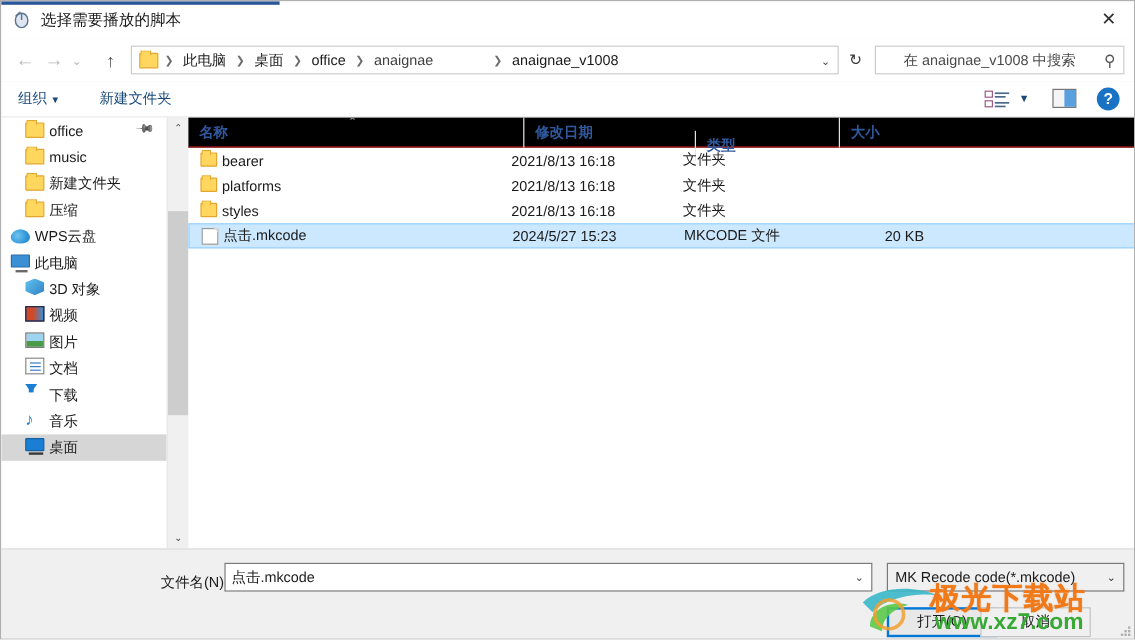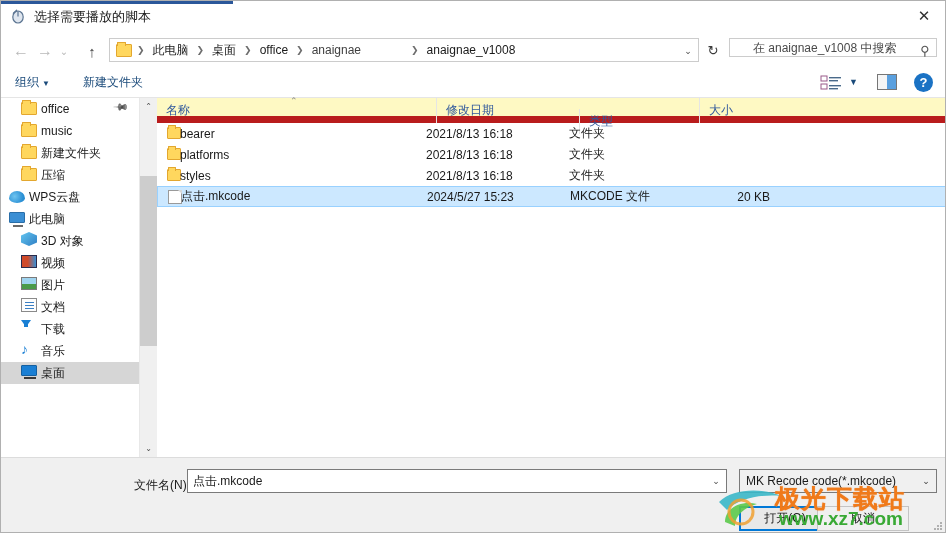--- a/index.html
+++ b/index.html
@@ -90,21 +90,21 @@
     position: absolute; right: 1px; top: 1px; width: 18px; height: 22px;
     display: flex; align-items: center; justify-content: center;
     font-size: 9px; color: #4a4a4a;
   }
   #refresh-btn {
     position: absolute; left: 700px; top: 6px; width: 24px; height: 24px;
     display: flex; align-items: center; justify-content: center;
     font-size: 13px; color: #3a3a3a;
   }
   #searchbox {
-    position: absolute; left: 728px; top: 6px; width: 208px; height: 19px;
+    position: absolute; left: 728px; top: 6px; width: 208px; height: 24px;
     background: #ffffff; border: 1px solid #cccccc;
     display: flex; align-items: center;
   }
   #search-input {
     flex: 1; border: none; outline: none; background: transparent;
     font-family: inherit; font-size: 12px; color: #4a4a4a;
     padding-left: 23px;
   }
   #search-input::placeholder { color: #4a4a4a; opacity: 1; }
   #search-icon {
@@ -258,22 +258,23 @@
   #side-thumb {
     position: absolute; left: 0; top: 78px; width: 17px; height: 170px;
     background: #cdcdcd;
   }
 
   #listarea {
     position: absolute; left: 156px; top: 97px; width: 790px; height: 359px;
     background: #ffffff;
   }
   #colheader {
-    position: relative; height: 25px; border-bottom: 7px solid #b91c1c;
-    background: #fef9c3;
+    position: relative; height: 25px; border-bottom: 1px solid #b91c1c;
+    background: #000000;
+    font-weight: bold;
   }
   .colh {
     position: absolute; top: 0; height: 25px;
     display: flex; align-items: center;
     font-size: 12px; color: #30589c;
     padding-left: 9px;
     border-left: 1px solid #e5e5e5;
   }
   .colh:first-child { border-left: none; }
   #colh-name { left: 0; width: 279px; }
@@ -289,22 +290,22 @@
     position: relative; height: 21px;
     display: flex; align-items: center;
     font-size: 12px; color: #1a1a1a;
   }
   .row.selected {
     background: #cce8ff;
     border: 1px solid #99d1ff;
     height: 21px;
   }
   .cell-name {
-    position: absolute; left: 8px; width: 279px;
-    padding-left: 15px; white-space: nowrap; overflow: hidden;
+    position: absolute; left: 0; width: 279px;
+    padding-left: 28px; white-space: nowrap; overflow: hidden;
   }
   .cell-date { position: absolute; left: 269px; width: 150px; }
   .cell-type { position: absolute; left: 412px; width: 130px; }
   .cell-size {
     position: absolute; left: 522px; width: 90px;
     text-align: right;
   }
   .row-icon {
     position: absolute; left: 10px; top: 4px; width: 14px; height: 12px;
   }

